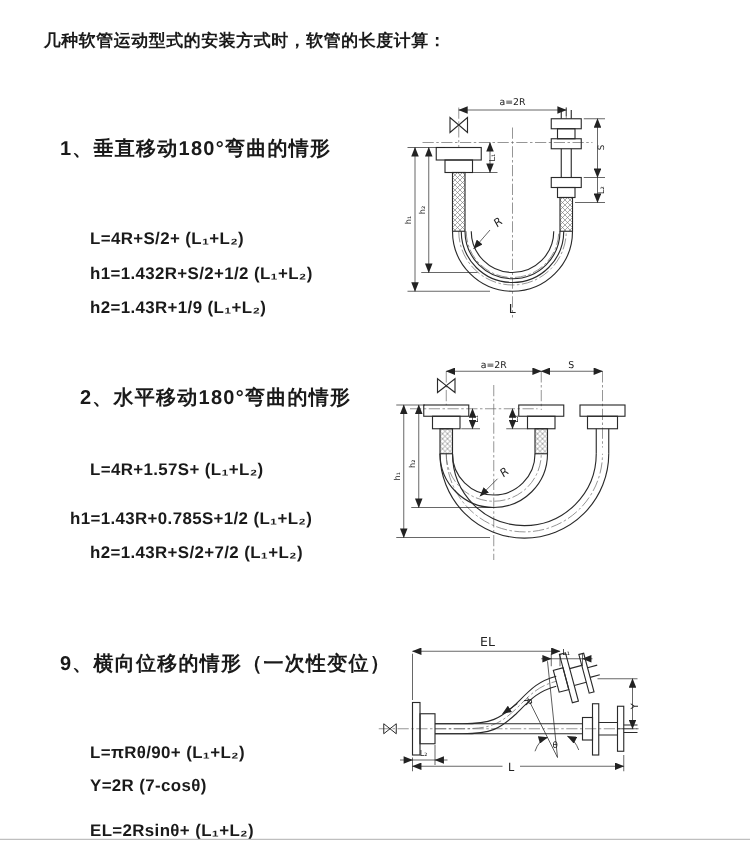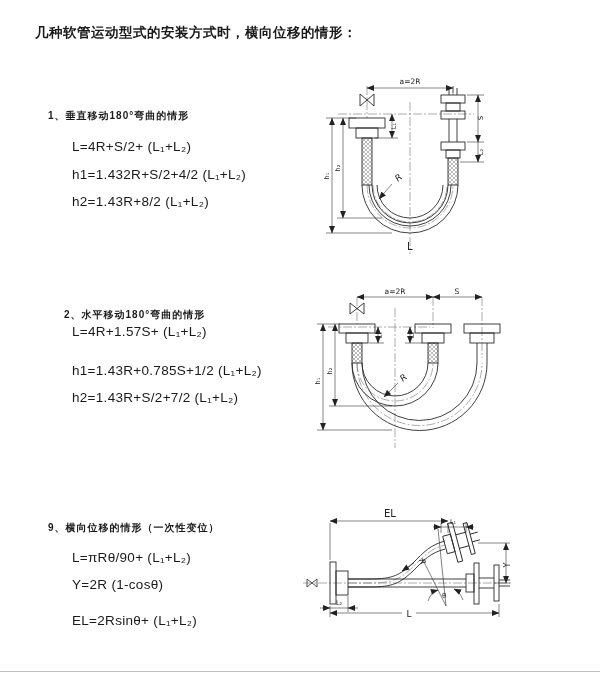--- a/index.html
+++ b/index.html
@@ -3,44 +3,44 @@
 <meta charset="utf-8">
 <style>
   html,body{margin:0;padding:0;}
   body{
     width:600px;height:675px;position:relative;background:#ffffff;
     font-family:"Liberation Sans","DejaVu Sans",sans-serif;color:#1a1a1a;
     overflow:hidden;
   }
   .abs{position:absolute;white-space:nowrap;}
   .title{font-size:13.5px;font-weight:bold;letter-spacing:0.5px;}
-  .heading{font-size:10px;font-weight:bold;letter-spacing:1px;}
-  .formula{font-size:13.5px;font-weight:normal;letter-spacing:0.3px;}
+  .heading{font-size:16px;font-weight:bold;letter-spacing:1px;}
+  .formula{font-size:13.5px;font-weight:bold;letter-spacing:0.3px;margin-top:44px;}
   svg{position:absolute;overflow:visible;}
   svg text{font-family:"DejaVu Sans","Liberation Sans",sans-serif;fill:#222;}
   .bottom-edge{position:absolute;left:0;top:671px;width:600px;height:1px;background:#bfbfbf;}
 </style>
 </head>
 <body>
 
-<div class="abs title" style="left:35px;top:24px;">几种软管运动型式的安装方式时，横向位移的情形：</div>
+<div class="abs title" style="left:35px;top:24px;">几种软管运动型式的安装方式时，软管的长度计算：</div>
 
 <div class="abs heading" style="left:48px;top:109px;">1、垂直移动180°弯曲的情形</div>
 <div class="abs formula" style="left:72px;top:139px;">L=4R+S/2+ (L₁+L₂)</div>
-<div class="abs formula" style="left:72px;top:167px;">h1=1.432R+S/2+4/2 (L₁+L₂)</div>
-<div class="abs formula" style="left:72px;top:194px;">h2=1.43R+8/2 (L₁+L₂)</div>
+<div class="abs formula" style="left:72px;top:167px;">h1=1.432R+S/2+1/2 (L₁+L₂)</div>
+<div class="abs formula" style="left:72px;top:194px;">h2=1.43R+1/9 (L₁+L₂)</div>
 
 <div class="abs heading" style="left:64px;top:308px;">2、水平移动180°弯曲的情形</div>
 <div class="abs formula" style="left:72px;top:324px;">L=4R+1.57S+ (L₁+L₂)</div>
-<div class="abs formula" style="left:72px;top:363px;">h1=1.43R+0.785S+1/2 (L₁+L₂)</div>
+<div class="abs formula" style="left:56px;top:363px;">h1=1.43R+0.785S+1/2 (L₁+L₂)</div>
 <div class="abs formula" style="left:72px;top:390px;">h2=1.43R+S/2+7/2 (L₁+L₂)</div>
 
 <div class="abs heading" style="left:48px;top:521px;">9、横向位移的情形（一次性变位）</div>
 <div class="abs formula" style="left:72px;top:550px;">L=πRθ/90+ (L₁+L₂)</div>
-<div class="abs formula" style="left:72px;top:577px;">Y=2R (1-cosθ)</div>
+<div class="abs formula" style="left:72px;top:577px;">Y=2R (7-cosθ)</div>
 <div class="abs formula" style="left:72px;top:613px;">EL=2Rsinθ+ (L₁+L₂)</div>
 
 <svg style="left:312px;top:72px;" width="278" height="190" viewBox="0 0 278 190">
   <defs>
     <marker id="d1a" viewBox="0 0 10 8" refX="9.5" refY="4" markerWidth="8" markerHeight="6" markerUnits="userSpaceOnUse" orient="auto-start-reverse">
       <path d="M0,0 L10,4 L0,8 z" fill="#222"></path>
     </marker>
     <pattern id="d1h" width="4" height="4" patternUnits="userSpaceOnUse">
       <path d="M0,4 L4,0 M0,0 L4,4" stroke="#777" stroke-width="0.5"></path>
     </pattern>

